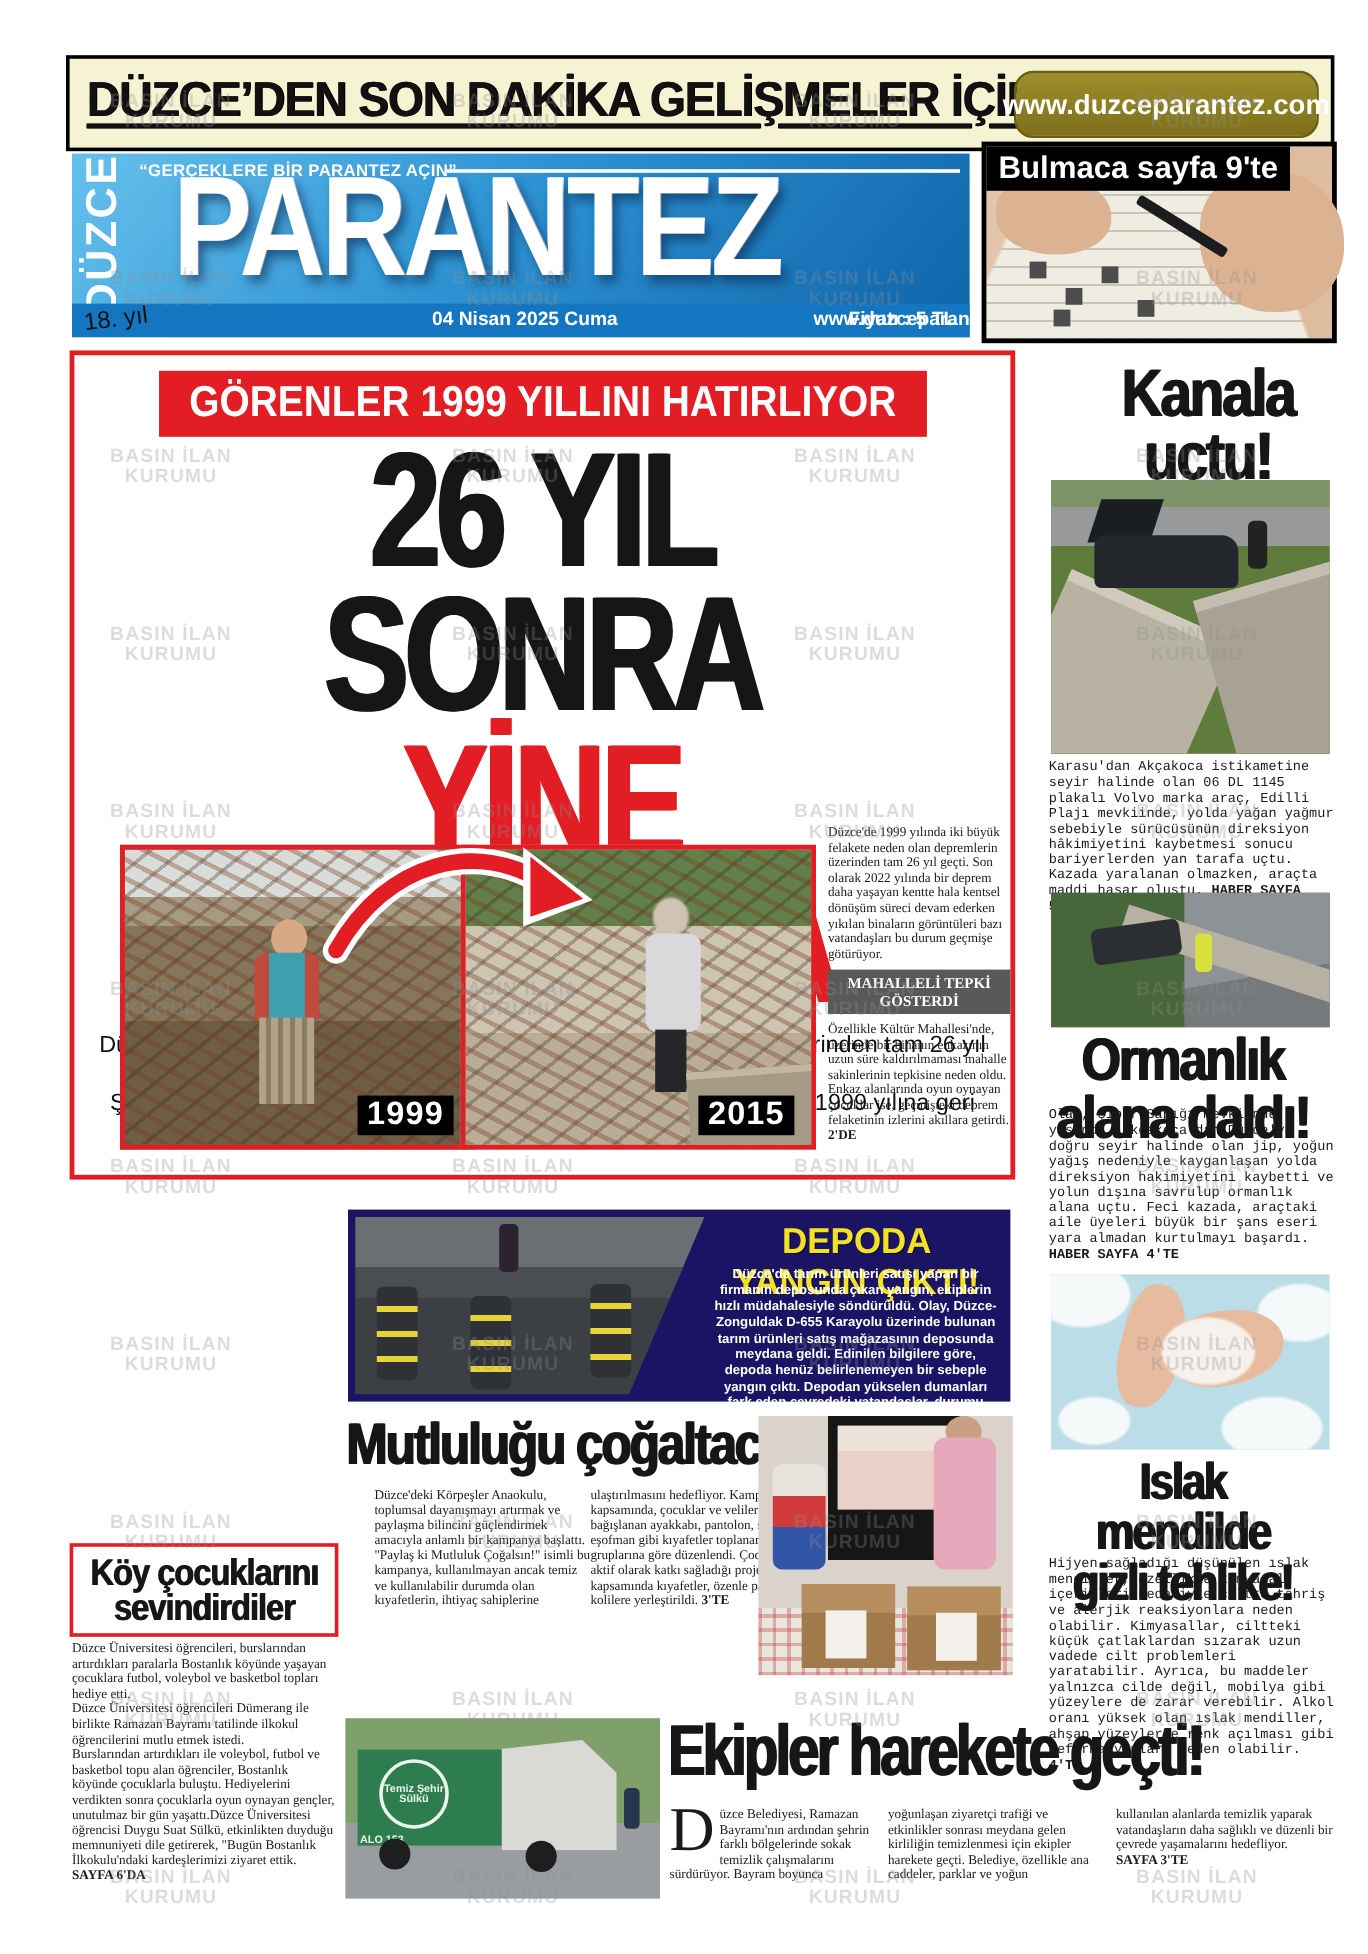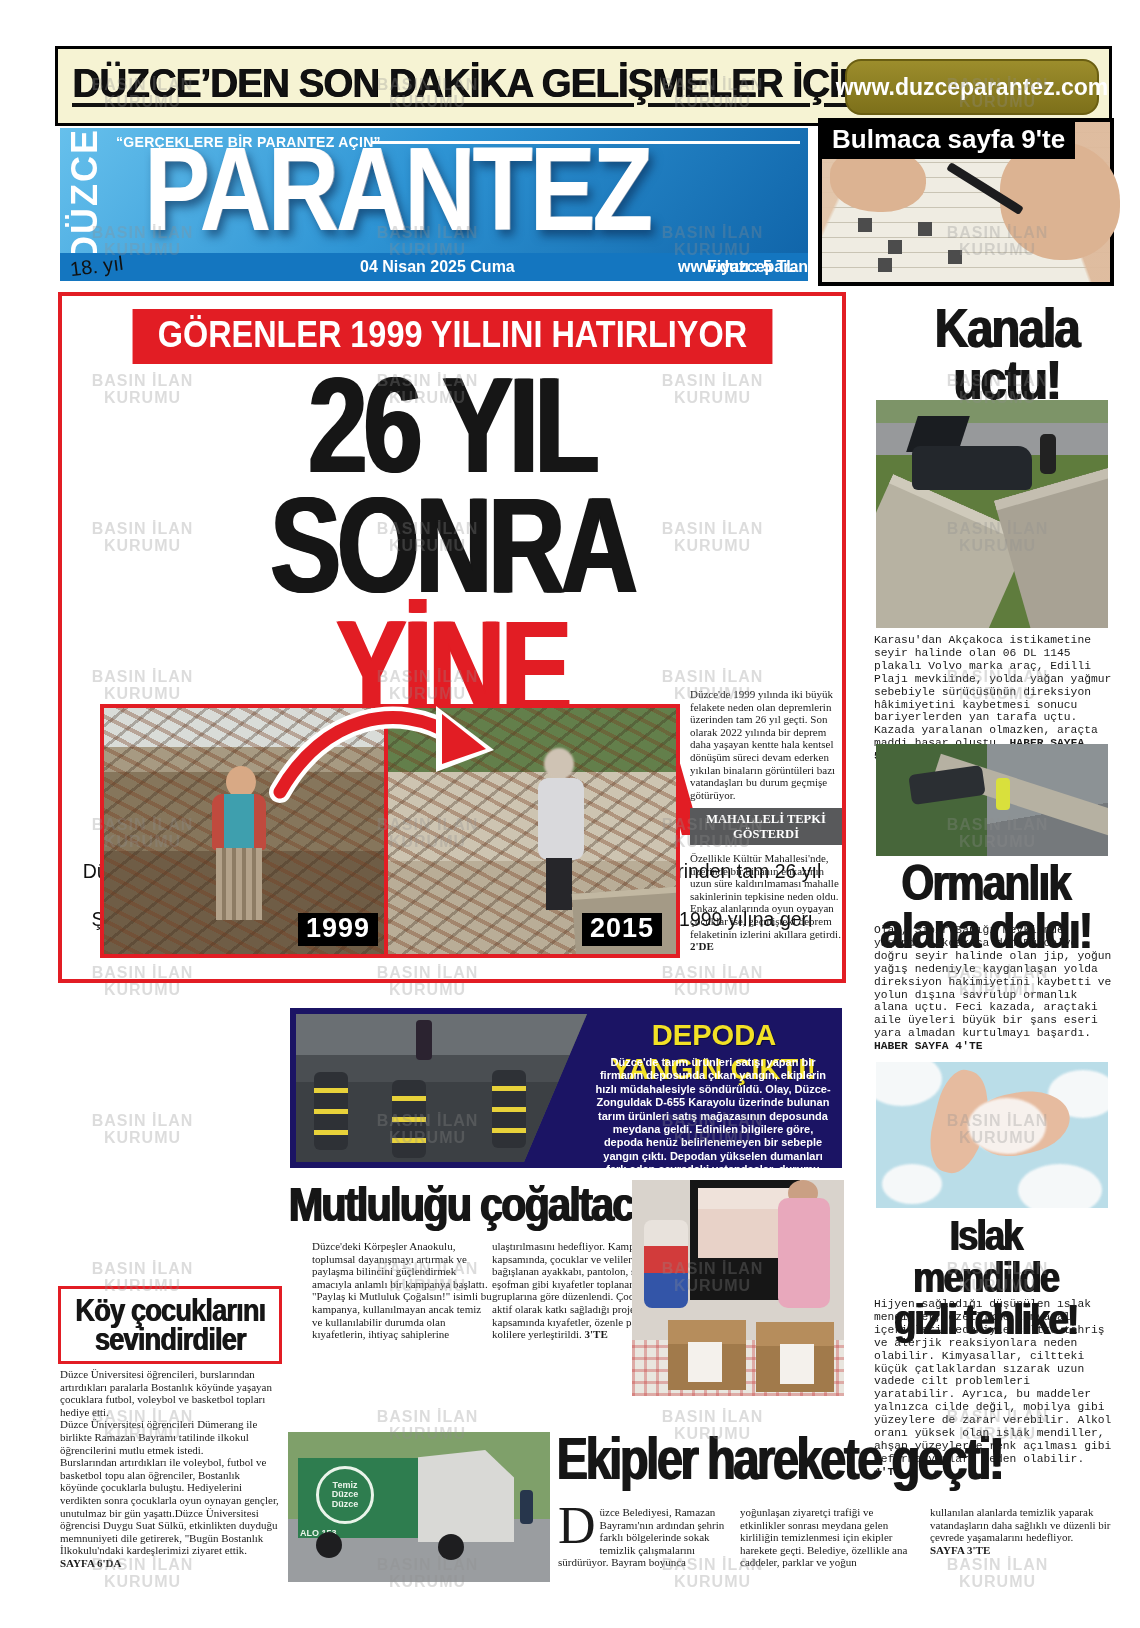--- a/index.html
+++ b/index.html
@@ -508,21 +508,21 @@
     <span class="kg-girl-head"></span>
     <span class="kg-girl"></span>
     <span class="kg-box" style="left:36px;bottom:6px;"></span>
     <span class="kg-box" style="right:10px;bottom:4px;"></span>
     <span class="kg-label" style="left:56px;bottom:14px;"></span>
     <span class="kg-label" style="right:30px;bottom:12px;"></span>
   </div>
 
   <div class="abs photo truck-photo">
     <span class="truck-box"></span>
-    <span class="truck-logo">Temiz Düzce Düzce</span>
+    <span class="truck-logo">Temiz Şehir Sülkü</span>
     <span class="truck-alo">ALO 153</span>
     <span class="truck-rear"></span>
     <span class="truck-wheel" style="left:28px;top:100px;"></span>
     <span class="truck-wheel" style="left:150px;top:102px;"></span>
     <span class="truck-worker"></span>
   </div>
   <div class="abs ekip-hl">Ekipler harekete geçti!</div>
   <p class="abs serif-body ek-col1" style="margin:0;"><span class="dropcap">D</span><span>üzce Belediyesi, Ramazan Bayramı'nın ardından şehrin farklı bölgelerinde sokak temizlik çalışmalarını sürdürüyor. Bayram boyunca</span></p>
   <p class="abs serif-body ek-col2" style="margin:0;">yoğunlaşan ziyaretçi trafiği ve etkinlikler sonrası meydana gelen kirliliğin temizlenmesi için ekipler harekete geçti. Belediye, özellikle ana caddeler, parklar ve yoğun</p>
   <p class="abs serif-body ek-col3" style="margin:0;"><span>kullanılan alanlarda temizlik yaparak vatandaşların daha sağlıklı ve düzenli bir çevrede yaşamalarını hedefliyor.</span><br><b class="pageref">SAYFA 3'TE</b></p>

